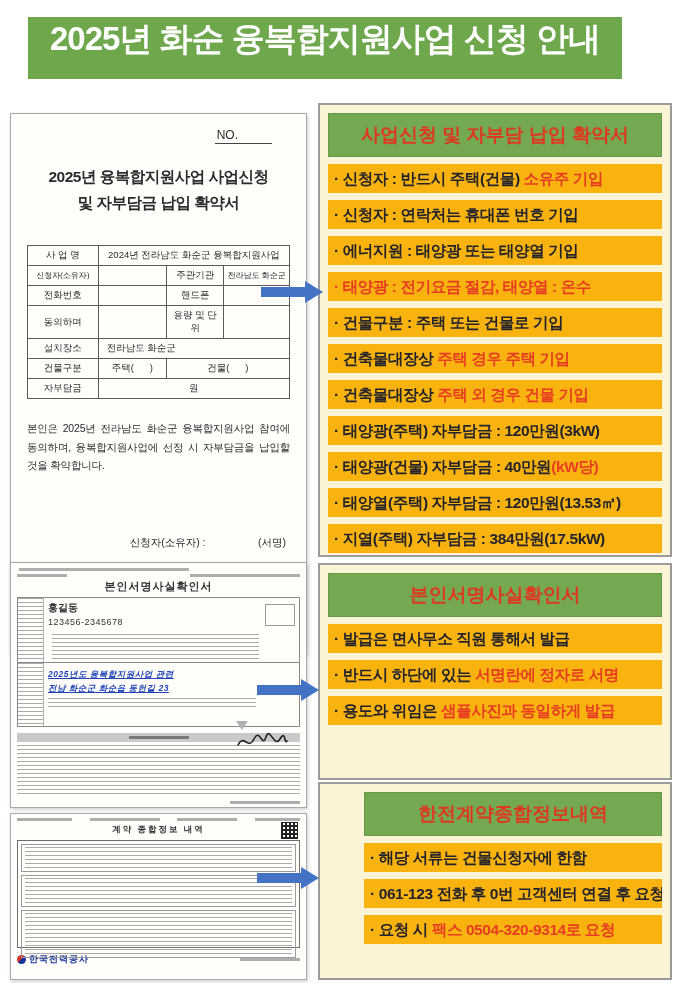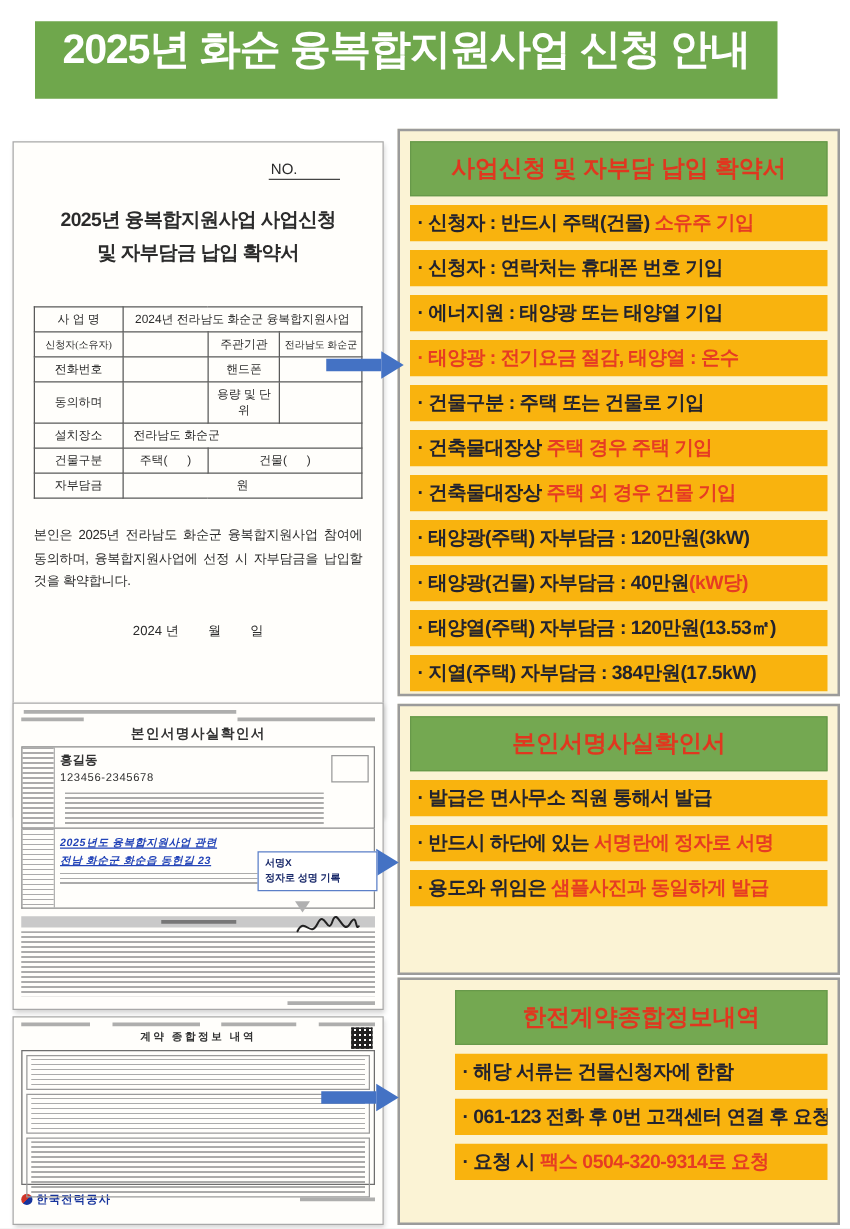--- a/index.html
+++ b/index.html
@@ -150,21 +150,20 @@
         <td class="pre">주택(      )</td>
         <td class="pre" colspan="2">건물(      )</td>
       </tr>
       <tr>
         <td class="lab">자부담금</td>
         <td colspan="3">원</td>
       </tr>
     </tbody>
       </table>
     <div class="doc1-body">본인은 2025년 전라남도 화순군 융복합지원사업 참여에 동의하며, 융복합지원사업에 선정 시 자부담금을 납입할 것을 확약합니다.</div>
-    <div class="doc1-date pre">2024 년        월        일</div>
     <div class="doc1-sig pre">신청자(소유자) :                  (서명)</div>
   </div>
 
   <div class="doc" id="doc2">
     <div class="d2-topbar sk-bar"></div>
     <div class="d2-subrow">
       <div class="sk-bar" style="width:50px"></div>
         <div class="sk-bar" style="width:110px"></div>
     </div>
     <div class="d2-title">본인서명사실확인서</div>
@@ -173,24 +172,20 @@
       <div class="d2-name">홍길동</div>
       <div class="d2-id">123456-2345678</div>
       <div class="d2-signbox"></div>
       <div class="d2-formlines skl"></div>
     </div>
     <div class="d2-mid">
       <div class="d2-labelcol skl"></div>
       <div class="d2-blue">2025년도  융복합지원사업  관련</div>
       <div class="d2-blue">전남 화순군 화순읍 동헌길 23</div>
       <div class="d2-midskl skl"></div>
-    </div>
-    <div class="callout">
-      <div>서명X</div>
-      <div>정자로 성명 기록</div>
     </div>
     <div class="callout-arrow"></div>
     <svg class="scribble" width="52" height="24" viewBox="0 0 52 24">
       <path d="M2 16 C8 4, 12 22, 18 10 S26 20, 30 8 S38 20, 44 10 S48 16, 51 12" fill="none" stroke="#222" stroke-width="1.6" stroke-linecap="round"></path>
     </svg>
     <div class="d2-grayband">
         <div></div>
       </div>
     <div class="d2-fineprint skl"></div>
     <div class="d2-footer sk-bar"></div>

